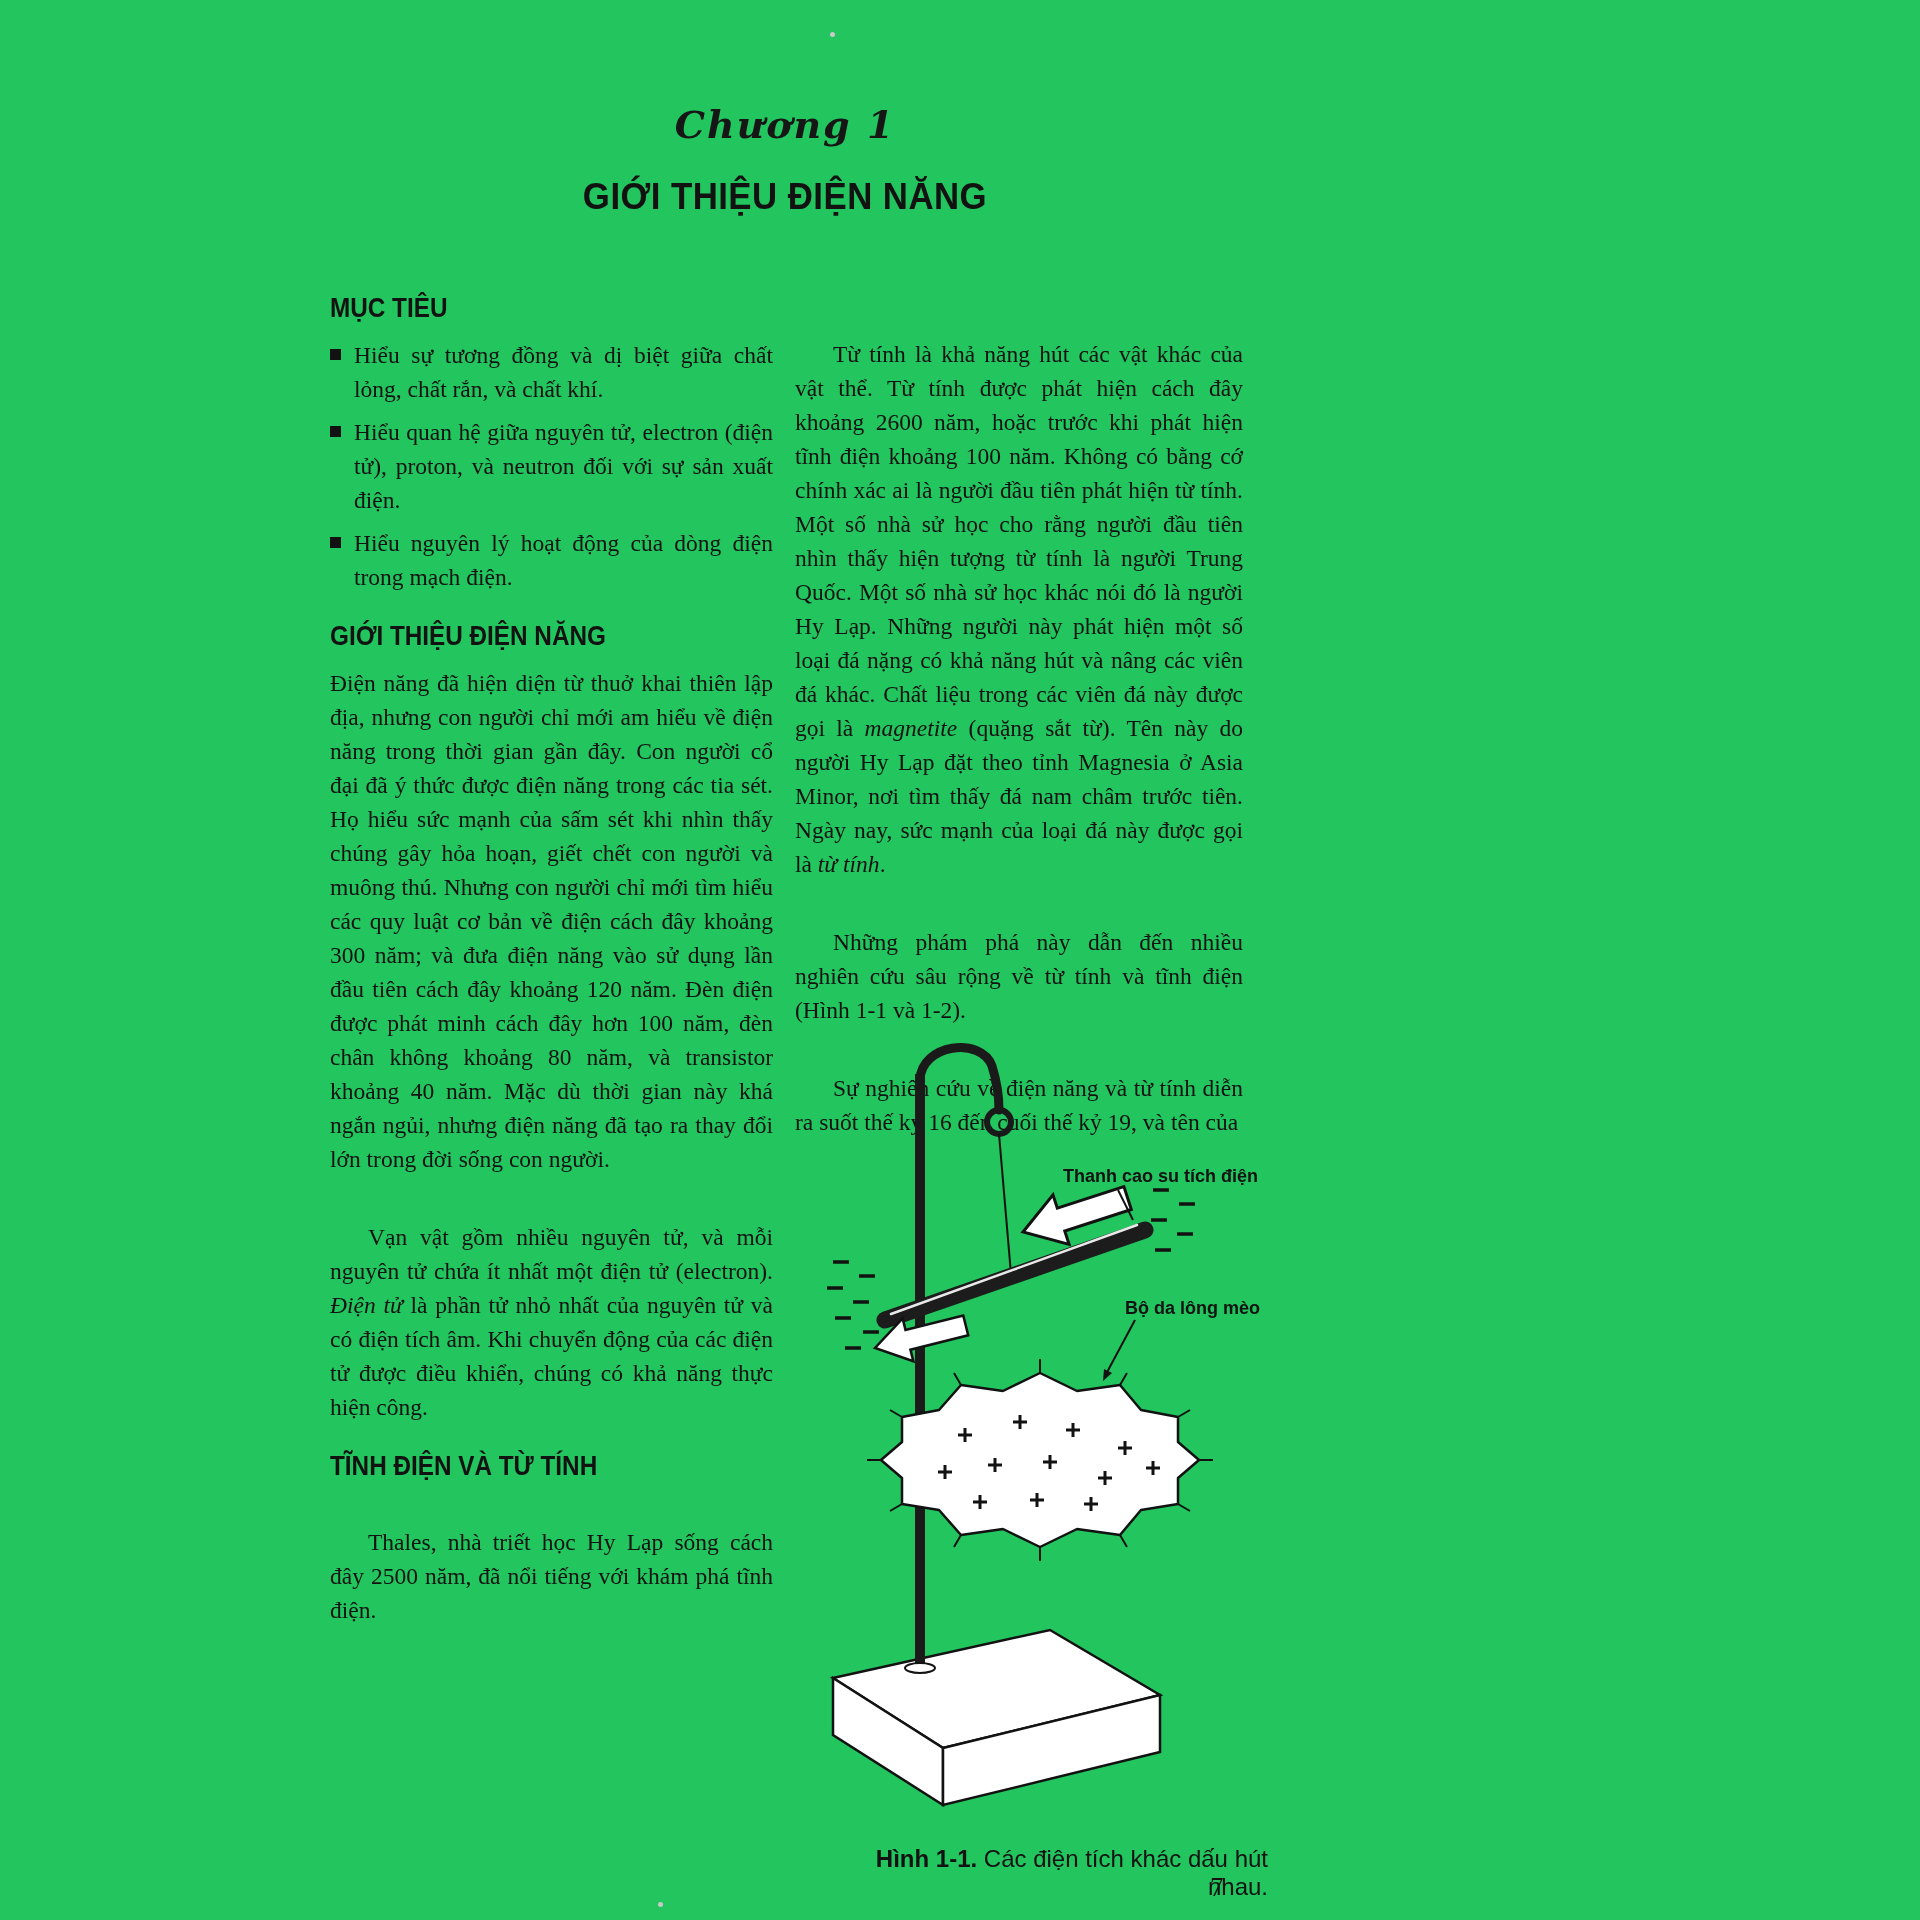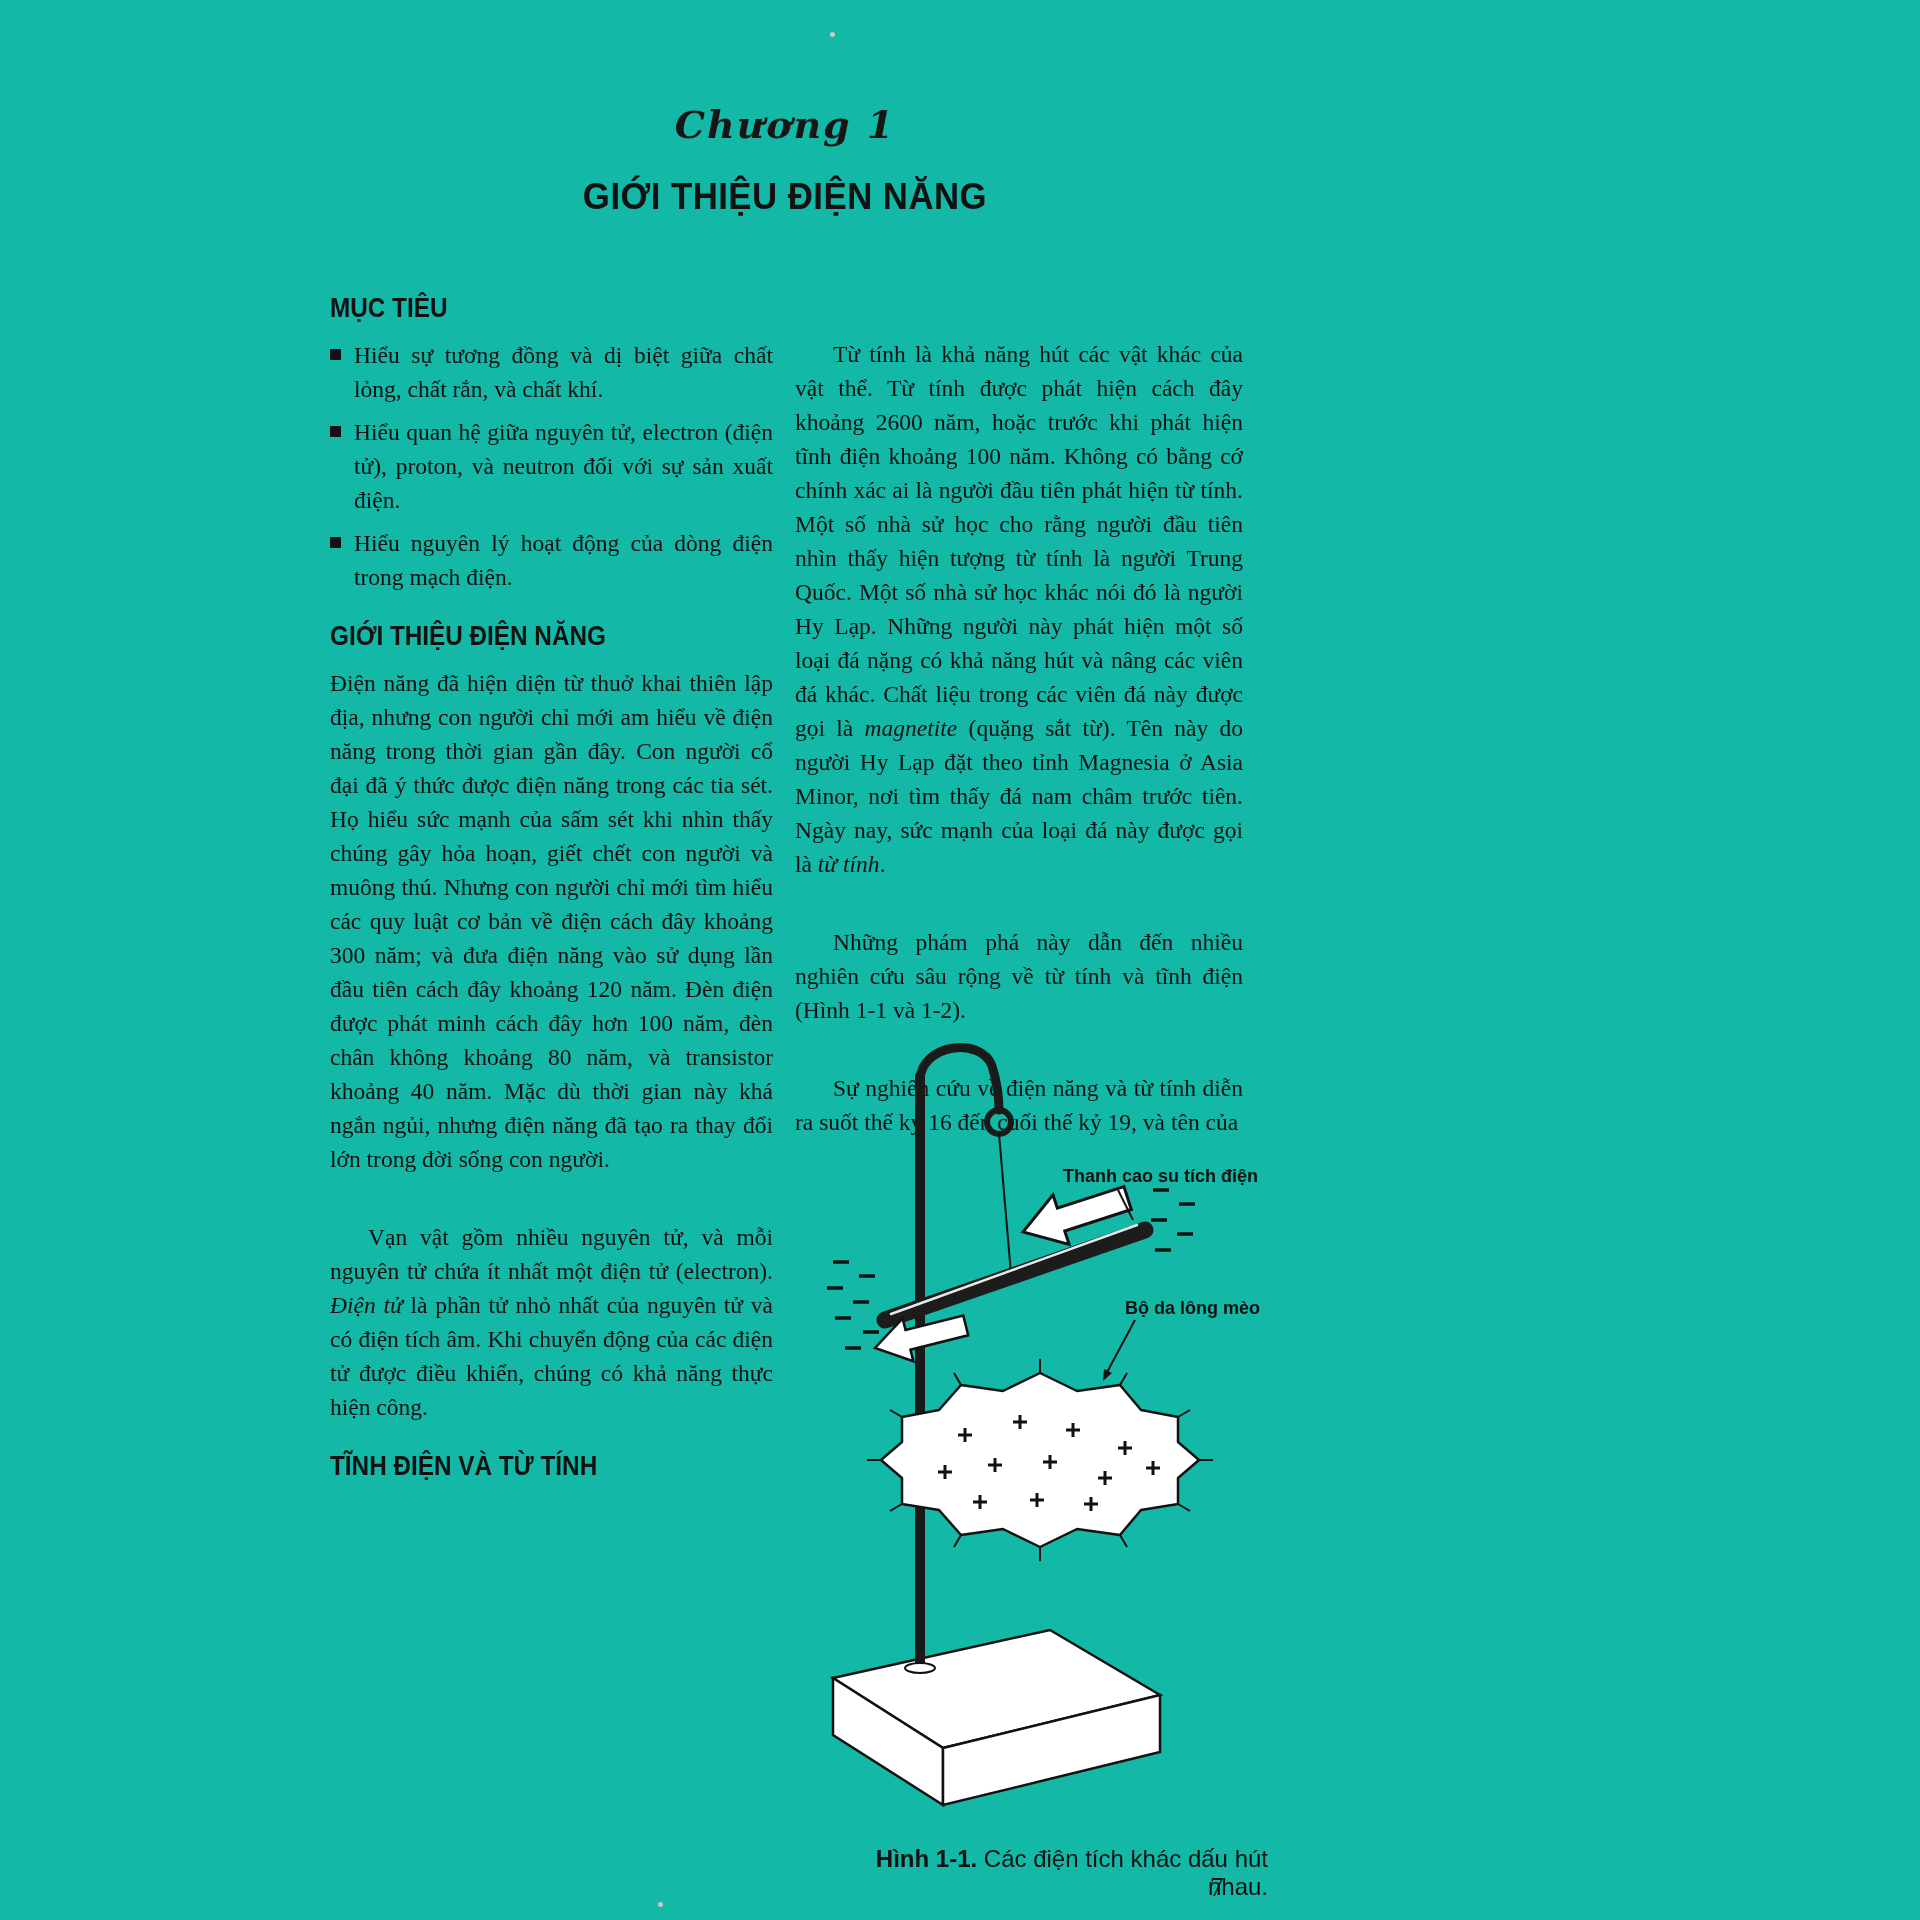--- a/index.html
+++ b/index.html
@@ -1,17 +1,17 @@
 <!DOCTYPE html>
 <html><head>
 <meta charset="utf-8">
 <style>
   html,body{margin:0;padding:0;background:#ffffff;}
   .page{
-    position:relative;width:1920px;height:1920px;background:#14b8a6;
+    position:relative;width:1920px;height:1920px;background:#22c55e;
     font-family:"Liberation Serif", serif;color:#121212;overflow:hidden;
   }
   .chapter-label{
     position:absolute;top:102px;left:0;width:1570px;text-align:center;
     font-family:"DejaVu Serif", serif;font-style:italic;font-weight:700;
     font-size:38px;color:#161616;letter-spacing:2px;
   }
   .page-title{
     position:absolute;top:176px;left:0;width:1570px;text-align:center;margin:0;
     font-family:"Liberation Sans", sans-serif;font-weight:700;font-size:37px;
@@ -77,20 +77,21 @@
         <span class="sq"></span>
         <span>Hiểu nguyên lý hoạt động của dòng điện trong mạch điện.</span>
       </div>
     </div>
 
     <h2 class="heading spaced">GIỚI THIỆU ĐIỆN NĂNG</h2>
     <p class="flush">Điện năng đã hiện diện từ thuở khai thiên lập địa, nhưng con người chỉ mới am hiểu về điện năng trong thời gian gần đây. Con người cổ đại đã ý thức được điện năng trong các tia sét. Họ hiểu sức mạnh của sấm sét khi nhìn thấy chúng gây hỏa hoạn, giết chết con người và muông thú. Nhưng con người chỉ mới tìm hiểu các quy luật cơ bản về điện cách đây khoảng 300 năm; và đưa điện năng vào sử dụng lần đầu tiên cách đây khoảng 120 năm. Đèn điện được phát minh cách đây hơn 100 năm, đèn chân không khoảng 80 năm, và transistor khoảng 40 năm. Mặc dù thời gian này khá ngắn ngủi, nhưng điện năng đã tạo ra thay đổi lớn trong đời sống con người.</p>
     <p class="indent"><span>Vạn vật gồm nhiều nguyên tử, và mỗi nguyên tử chứa ít nhất một điện tử (electron). </span><i>Điện tử</i><span> là phần tử nhỏ nhất của nguyên tử và có điện tích âm. Khi chuyển động của các điện tử được điều khiển, chúng có khả năng thực hiện công.</span></p>
 
     <h2 class="heading spaced">TĨNH ĐIỆN VÀ TỪ TÍNH</h2>
+    <p class="indent">Thales, nhà triết học Hy Lạp sống cách đây 2500 năm, đã nổi tiếng với khám phá tĩnh điện.</p>
   </div>
 
   <div class="col col-right">
     <p class="indent"><span>Từ tính là khả năng hút các vật khác của vật thể. Từ tính được phát hiện cách đây khoảng 2600 năm, hoặc trước khi phát hiện tĩnh điện khoảng 100 năm. Không có bằng cớ chính xác ai là người đầu tiên phát hiện từ tính. Một số nhà sử học cho rằng người đầu tiên nhìn thấy hiện tượng từ tính là người Trung Quốc. Một số nhà sử học khác nói đó là người Hy Lạp. Những người này phát hiện một số loại đá nặng có khả năng hút và nâng các viên đá khác. Chất liệu trong các viên đá này được gọi là </span><i>magnetite</i><span> (quặng sắt từ). Tên này do người Hy Lạp đặt theo tỉnh Magnesia ở Asia Minor, nơi tìm thấy đá nam châm trước tiên. Ngày nay, sức mạnh của loại đá này được gọi là </span><i>từ tính</i><span>.</span></p>
     <p class="indent">Những phám phá này dẫn đến nhiều nghiên cứu sâu rộng về từ tính và tĩnh điện (Hình 1-1 và 1-2).</p>
     <p class="indent">Sự nghiên cứu về điện năng và từ tính diễn ra suốt thế kỷ 16 đến cuối thế kỷ 19, và tên của</p>
   </div>
 
   <div class="figure">
     <svg width="500" height="810" viewBox="0 0 500 810">

